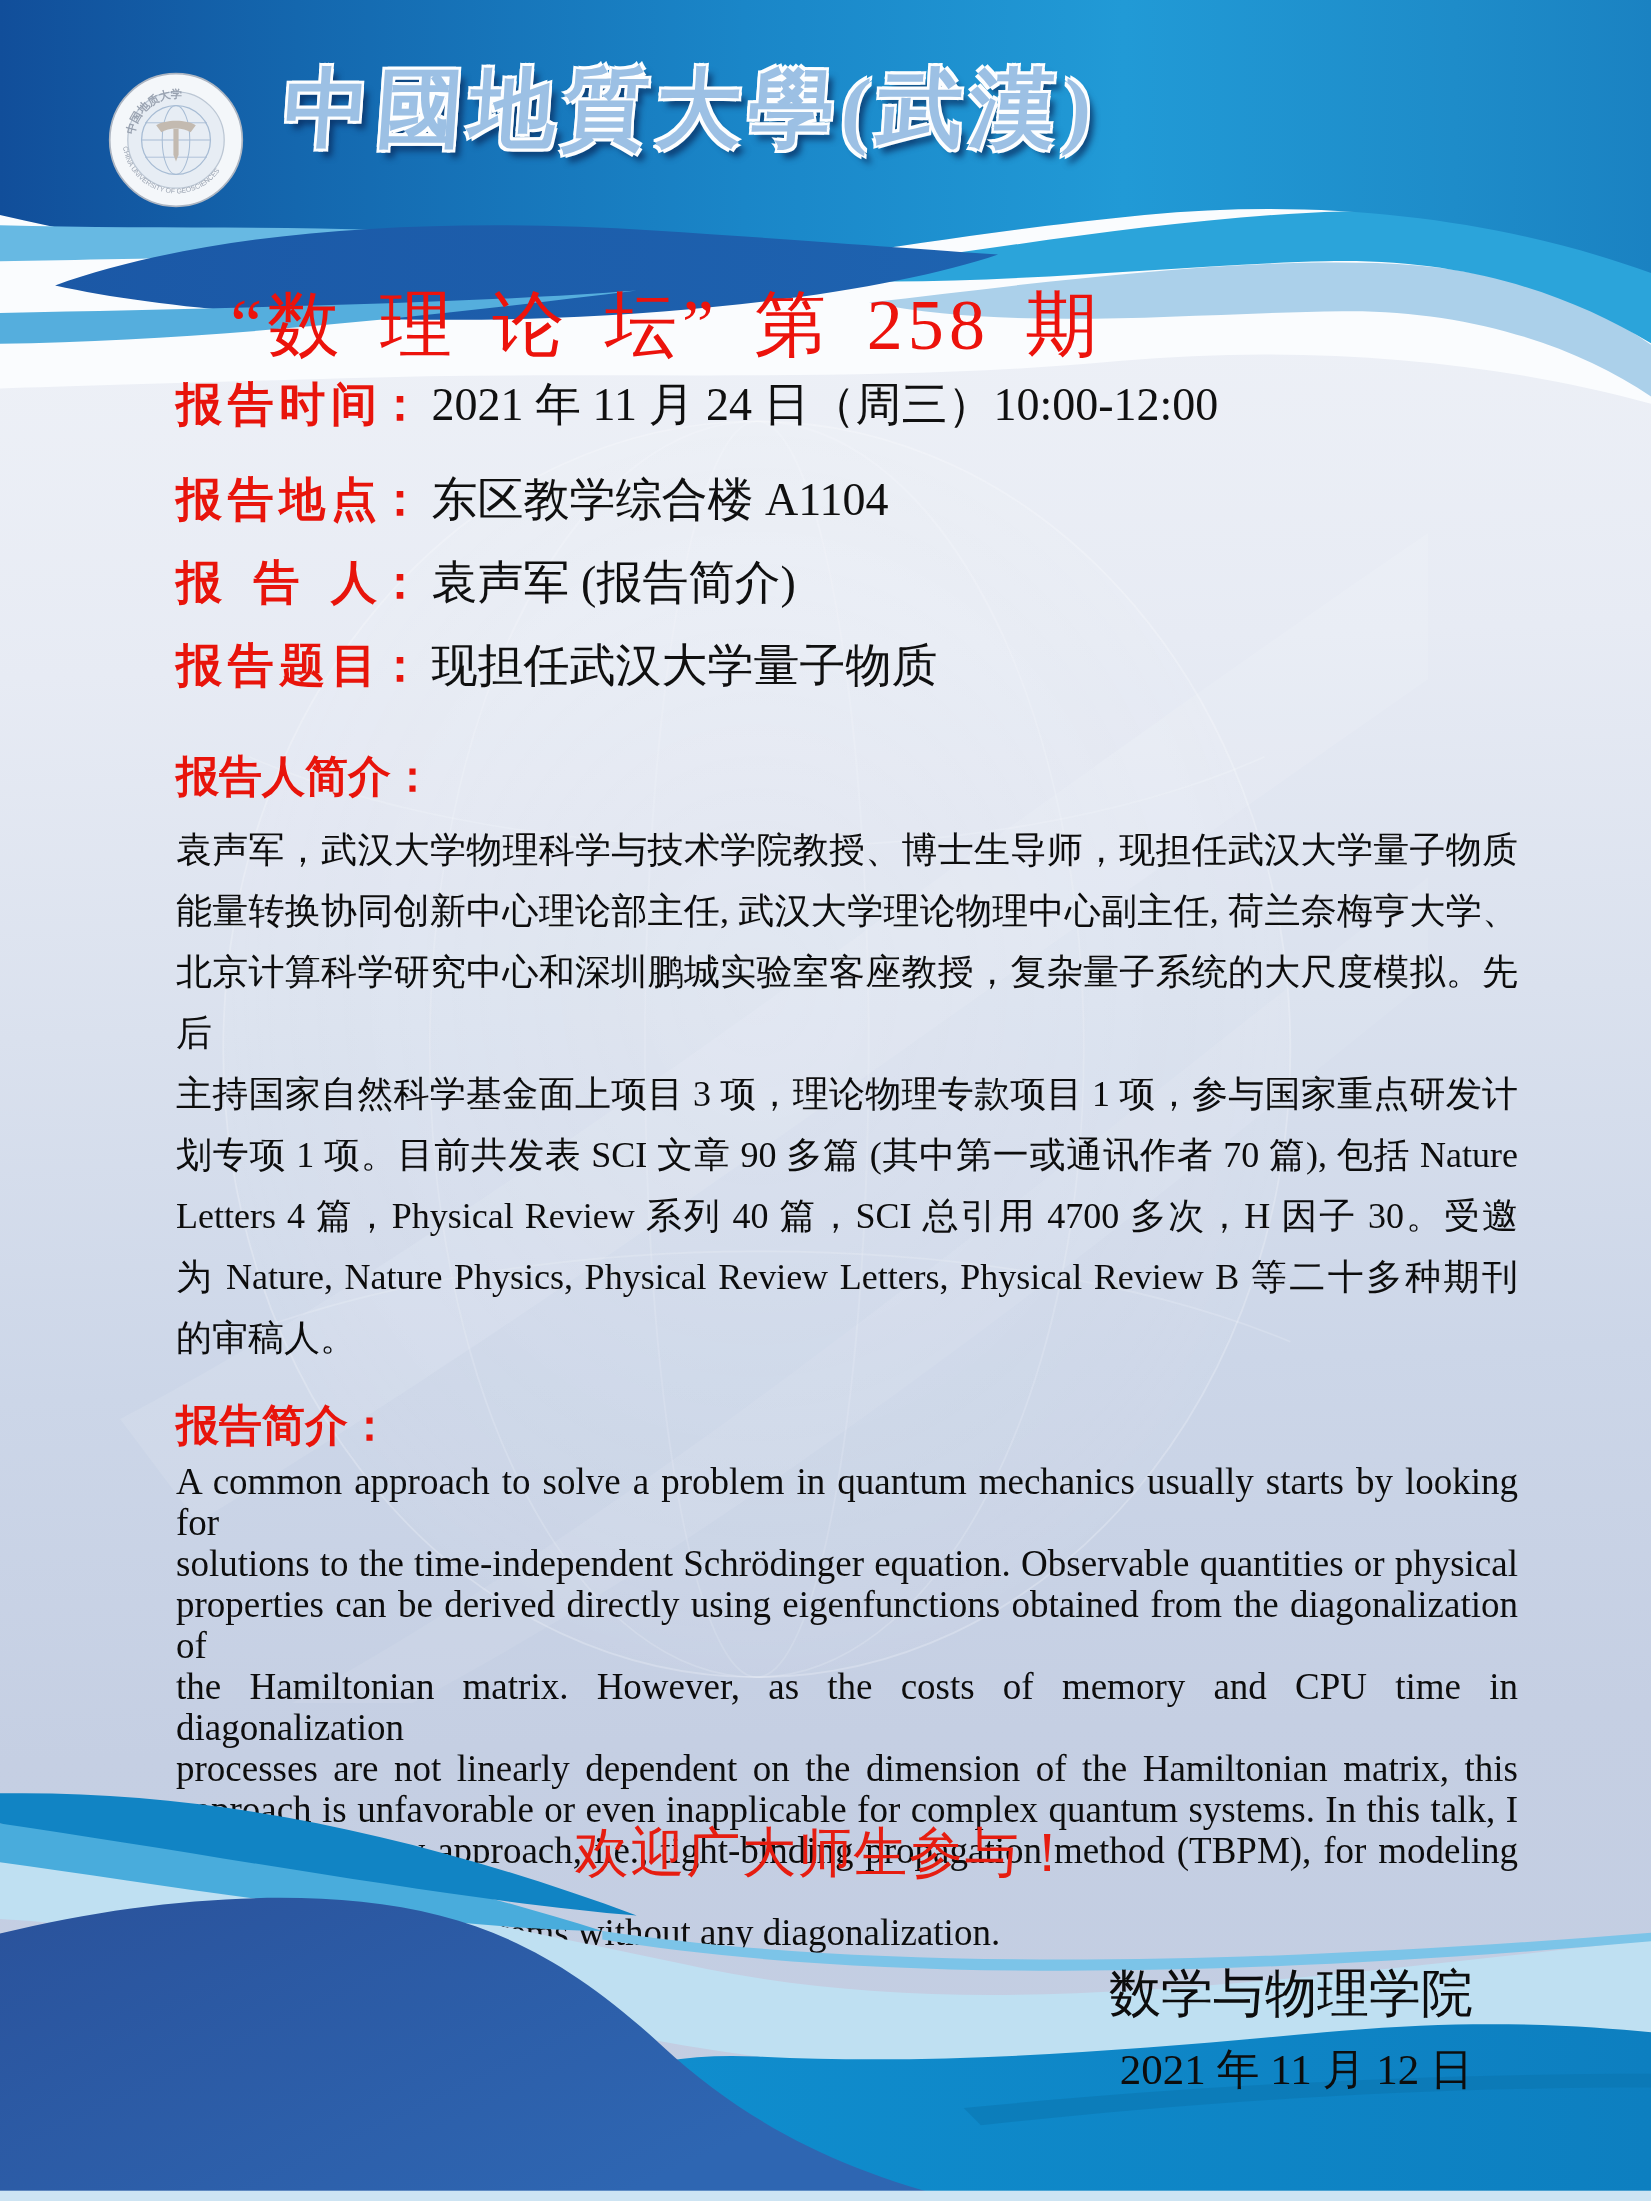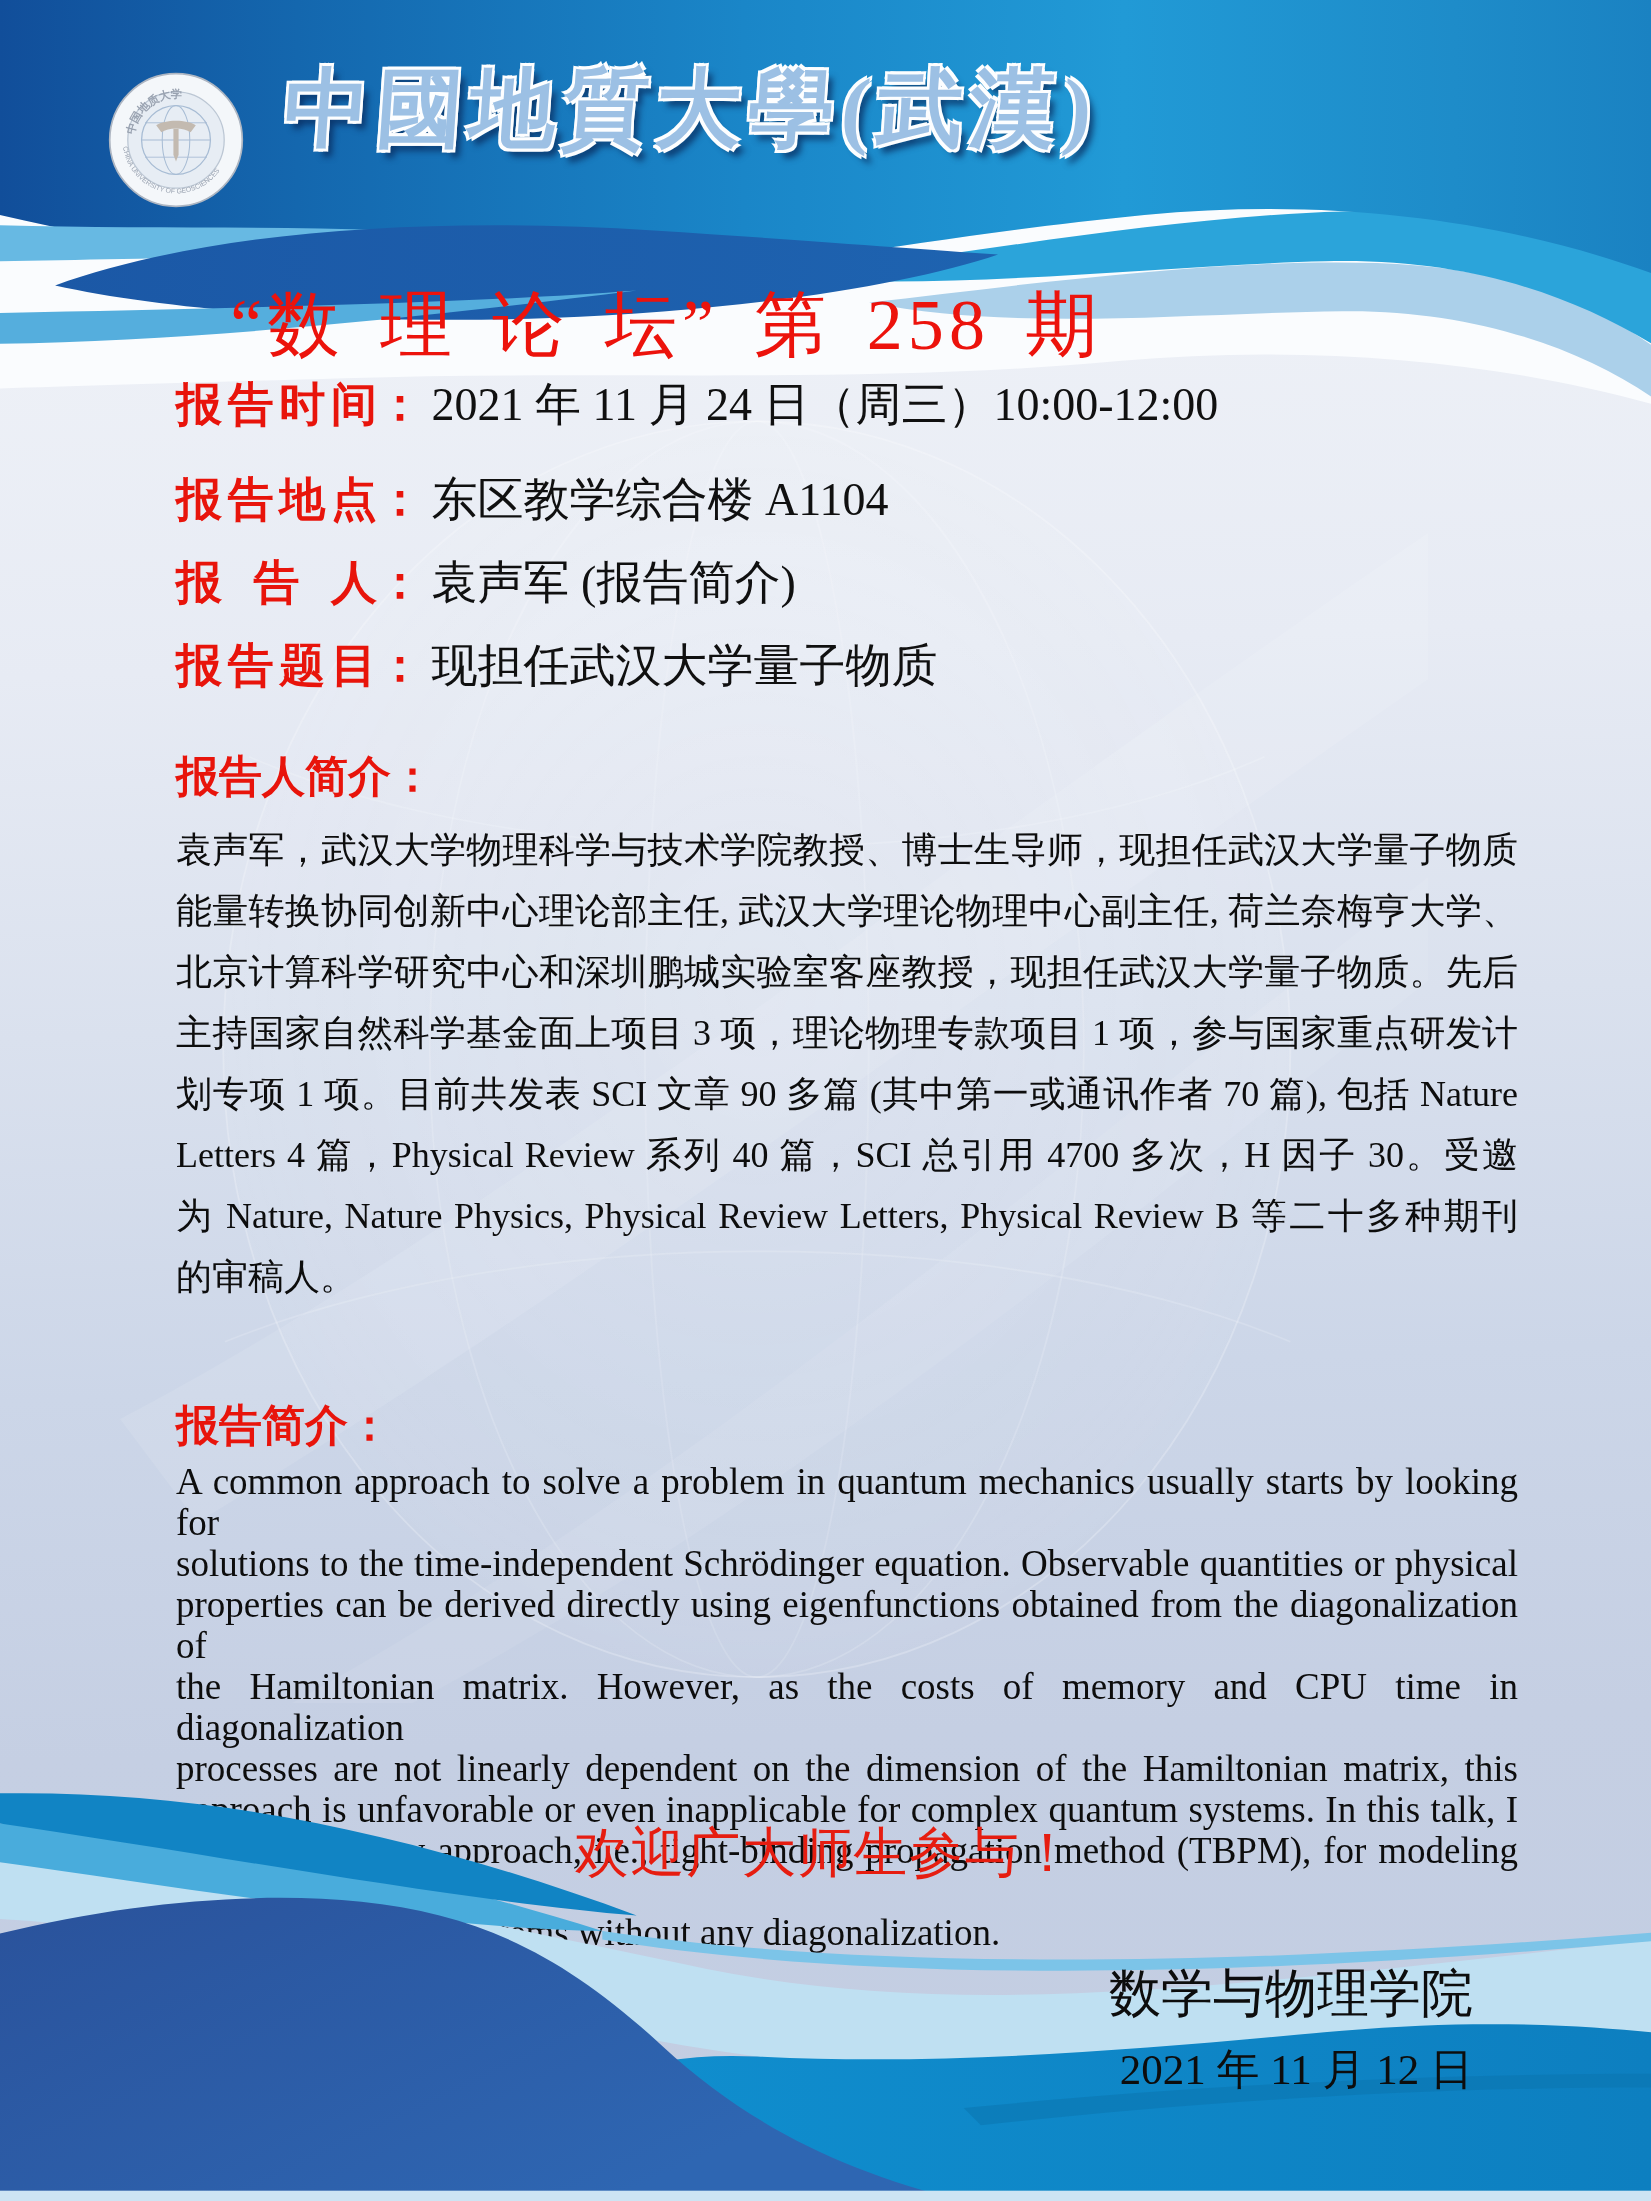--- a/index.html
+++ b/index.html
@@ -190,21 +190,21 @@
     <span class="info-label">报告人</span><span class="info-colon">：</span><span class="info-value">袁声军 (报告简介)</span>
   </div>
   <div class="info-row r3">
     <span class="info-label">报告题目</span><span class="info-colon">：</span><span class="info-value">现担任武汉大学量子物质</span>
   </div>
 
   <div class="section-heading bio-heading">报告人简介：</div>
   <div class="abs bio-paragraph">
       <div class="t-line">袁声军，武汉大学物理科学与技术学院教授、博士生导师，现担任武汉大学量子物质</div>
       <div class="t-line">能量转换协同创新中心理论部主任, 武汉大学理论物理中心副主任, 荷兰奈梅亨大学、</div>
-      <div class="t-line">北京计算科学研究中心和深圳鹏城实验室客座教授，现担任武汉大学量子物质。先后</div>
+      <div class="t-line">北京计算科学研究中心和深圳鹏城实验室客座教授，复杂量子系统的大尺度模拟。先后</div>
       <div class="t-line">主持国家自然科学基金面上项目 3 项，理论物理专款项目 1 项，参与国家重点研发计</div>
       <div class="t-line">划专项 1 项。目前共发表 SCI 文章 90 多篇 (其中第一或通讯作者 70 篇), 包括 Nature</div>
       <div class="t-line">Letters 4 篇，Physical Review 系列 40 篇，SCI 总引用 4700 多次，H 因子 30。受邀</div>
       <div class="t-line">为 Nature, Nature Physics, Physical Review Letters, Physical Review B 等二十多种期刊</div>
       <div class="t-line">的审稿人。</div>
     </div>
 
   <div class="section-heading abstract-heading">报告简介：</div>
   <div class="abs abstract-paragraph">
       <div class="t-line">A common approach to solve a problem in quantum mechanics usually starts by looking for</div>

